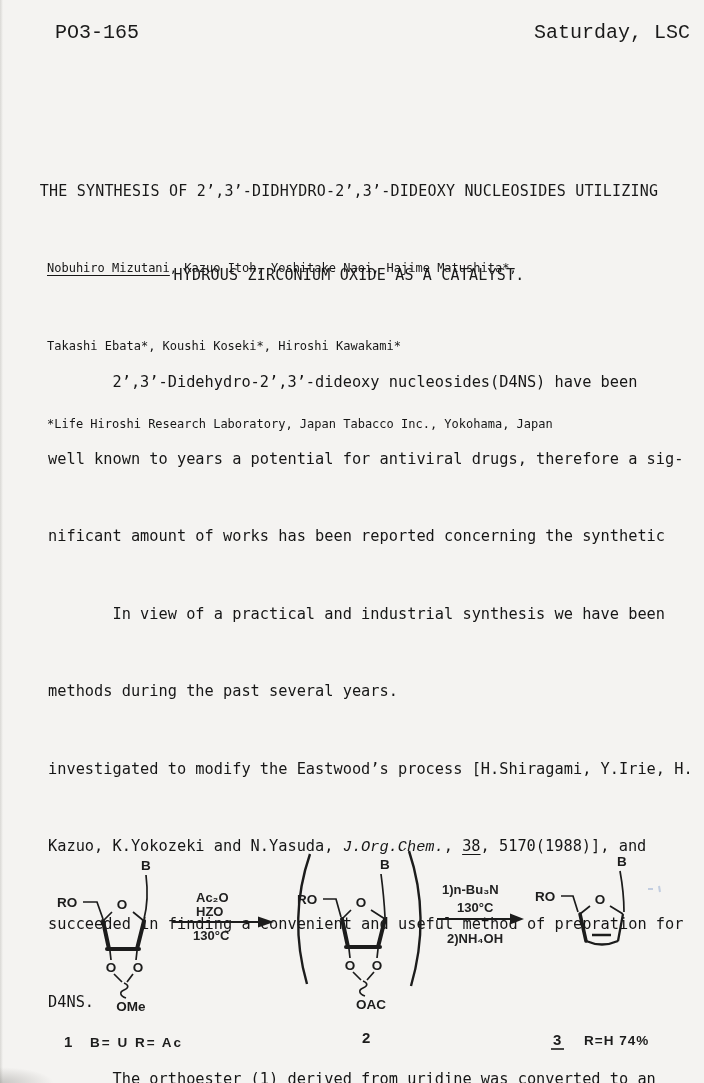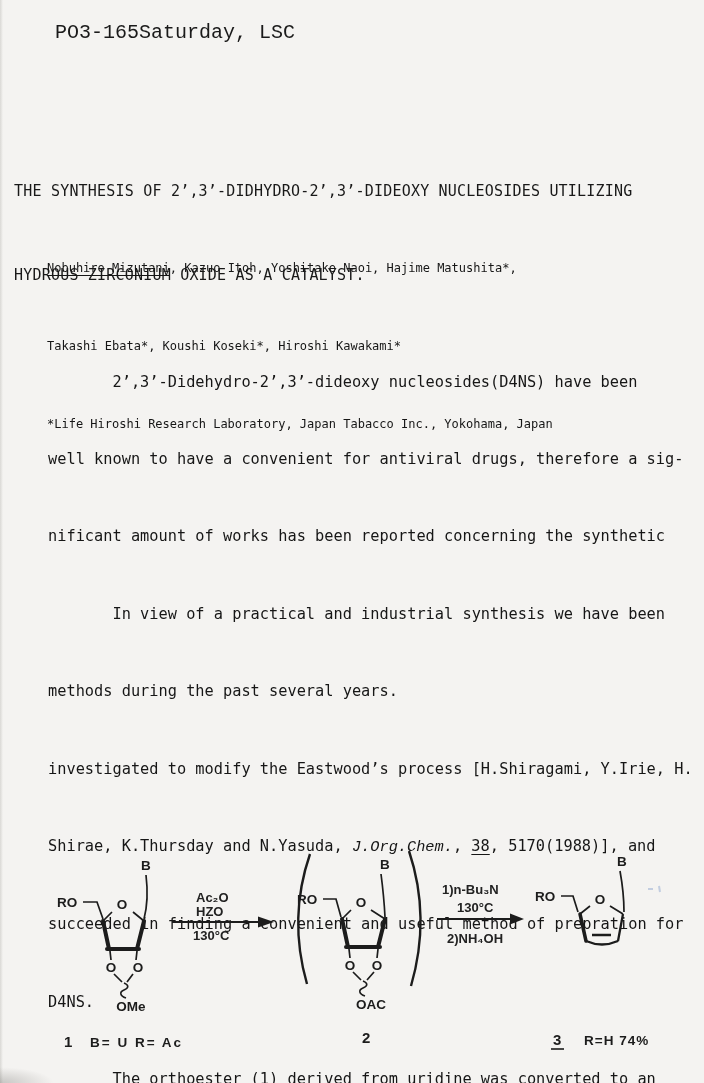--- a/index.html
+++ b/index.html
@@ -9,27 +9,27 @@
     color:#1c1c1c;
     font-family:"DejaVu Sans Mono", monospace;
   }
   .edge-left { position:absolute; left:0; top:0; bottom:0; width:3px;
     background:linear-gradient(to right,#d9d8d5,rgba(217,216,213,0)); }
   .smudge-bl { position:absolute; left:0; bottom:0; width:54px; height:16px;
     background:radial-gradient(ellipse at 0% 100%, rgba(95,92,88,0.30), rgba(95,92,88,0) 70%); }
 
   .header {
     position:absolute; top:21px; left:55px; right:14px;
-    display:flex; 
+    display:flex; justify-content:space-between;
     font-family:"Liberation Mono", monospace;
     font-size:20px; color:#1a1a1a; white-space:pre;
   }
   .title {
     position:absolute; top:121px; left:0; width:684px;
-    padding-left:14px; box-sizing:border-box;
+    text-align:center; padding-left:14px; box-sizing:border-box;
     font-size:15px; line-height:28px; letter-spacing:0.2px;
     white-space:pre; color:#191919;
   }
   .authors {
     position:absolute; top:203px; left:47px;
     font-size:12px; line-height:26px; white-space:pre; color:#161616;
   }
   .bodytext {
     position:absolute; top:318px; left:48px;
     font-size:15.3px; line-height:25.8px; white-space:pre; color:#161616;
@@ -62,26 +62,26 @@
   </div>
 
   <div class="authors">
     <div class="line"><span class="u">Nobuhiro Mizutani</span><span>, Kazuo Itoh, Yoshitake Naoi, Hajime Matushita*,</span></div>
     <div class="line">Takashi Ebata*, Koushi Koseki*, Hiroshi Kawakami*</div>
     <div class="line">*Life Hiroshi Research Laboratory, Japan Tabacco Inc., Yokohama, Japan</div>
   </div>
 
   <div class="bodytext">
     <div class="line">       2’,3’-Didehydro-2’,3’-dideoxy nucleosides(D4NS) have been</div>
-    <div class="line">well known to have a convenient for antiviral drugs, therefore a sig-</div>
+    <div class="line">well known to years a potential for antiviral drugs, therefore a sig-</div>
     <div class="line">nificant amount of works has been reported concerning the synthetic</div>
     <div class="line">       In view of a practical and industrial synthesis we have been</div>
     <div class="line">methods during the past several years.</div>
     <div class="line">investigated to modify the Eastwood’s process [H.Shiragami, Y.Irie, H.</div>
-    <div class="line"><span>Shirae, K.Thursday and N.Yasuda, </span><span class="it">J.Org.Chem.</span><span>, </span><span class="u">38</span><span>, 5170(1988)], and</span></div>
+    <div class="line"><span>Kazuo, K.Yokozeki and N.Yasuda, </span><span class="it">J.Org.Chem.</span><span>, </span><span class="u">38</span><span>, 5170(1988)], and</span></div>
     <div class="line">succeeded in finding a convenient and useful method of prepration for</div>
     <div class="line">D4NS.</div>
     <div class="line">       The orthoester (1) derived from uridine was converted to an</div>
     
     
     
     
     
     
     

